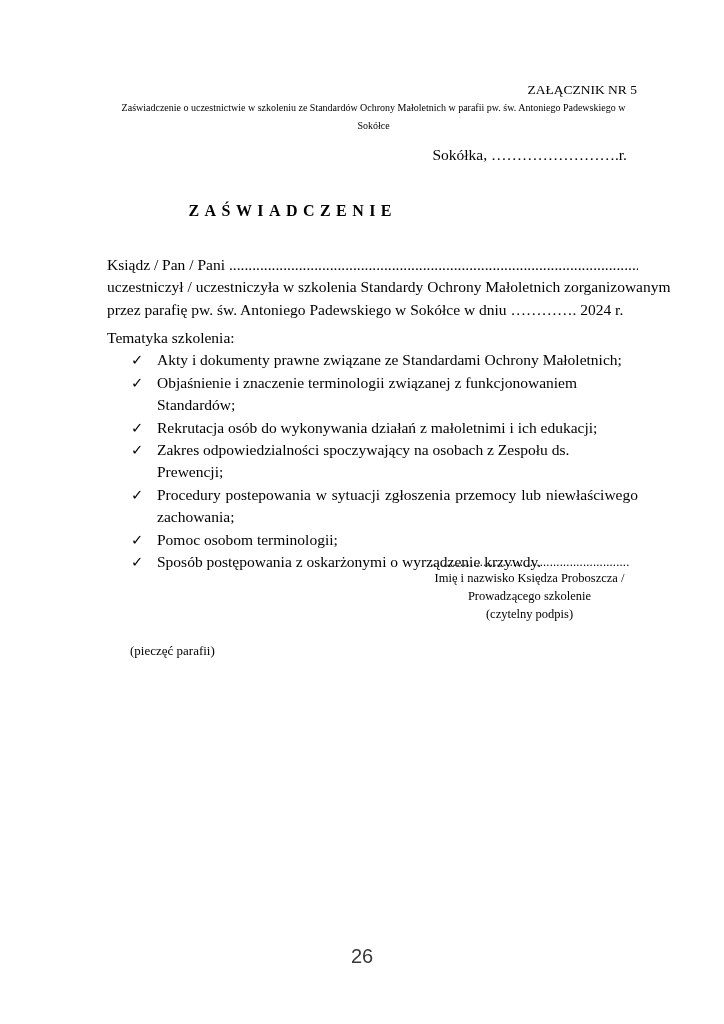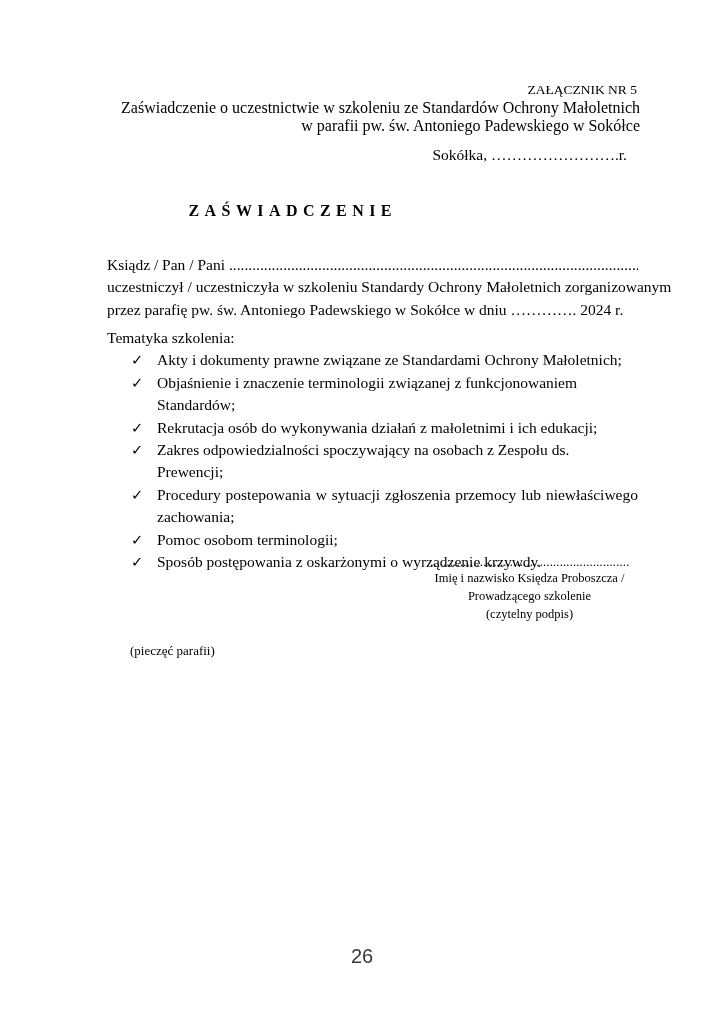--- a/index.html
+++ b/index.html
@@ -21,23 +21,23 @@
     right: 87px;
     font-size: 13.5px;
     line-height: 1.15;
     white-space: nowrap;
   }
   .header-note {
     position: absolute;
     top: 99px;
     left: 107px;
     width: 533px;
-    font-size: 16px;
+    font-size: 10px;
     line-height: 17.5px;
-    text-align: right;
+    text-align: center;
   }
   .place-date {
     position: absolute;
     top: 145px;
     right: 97px;
     font-size: 15.5px;
     line-height: 1.25;
     white-space: nowrap;
   }
   .cert-title {
@@ -133,21 +133,21 @@
 
   <div class="place-date">Sokółka, …………………….r.</div>
 
   <div class="cert-title">ZAŚWIADCZENIE</div>
 
   <div class="body-para">
     <div class="fill-line">
       <span class="label">Ksiądz / Pan / Pani</span>
       <span class="dots-fill">............................................................................................................................................</span>
     </div>
-    <span class="stretch">uczestniczył / uczestniczyła w szkoleniu Standardy Ochrony Małoletnich zorganizowanym</span>
+    <span class="stretch">uczestniczył / uczestniczyła w szkolenia Standardy Ochrony Małoletnich zorganizowanym</span>
     <span class="tline">przez parafię pw. św. Antoniego Padewskiego w Sokółce w dniu …………. 2024 r.</span>
   </div>
 
   <div class="topics">
     <div class="topics-heading">Tematyka szkolenia:</div>
 
     <div class="topic-row">
       <span class="check">✓</span>
       <span class="topic-text">Akty i dokumenty prawne związane ze Standardami Ochrony Małoletnich;</span>
     </div>

